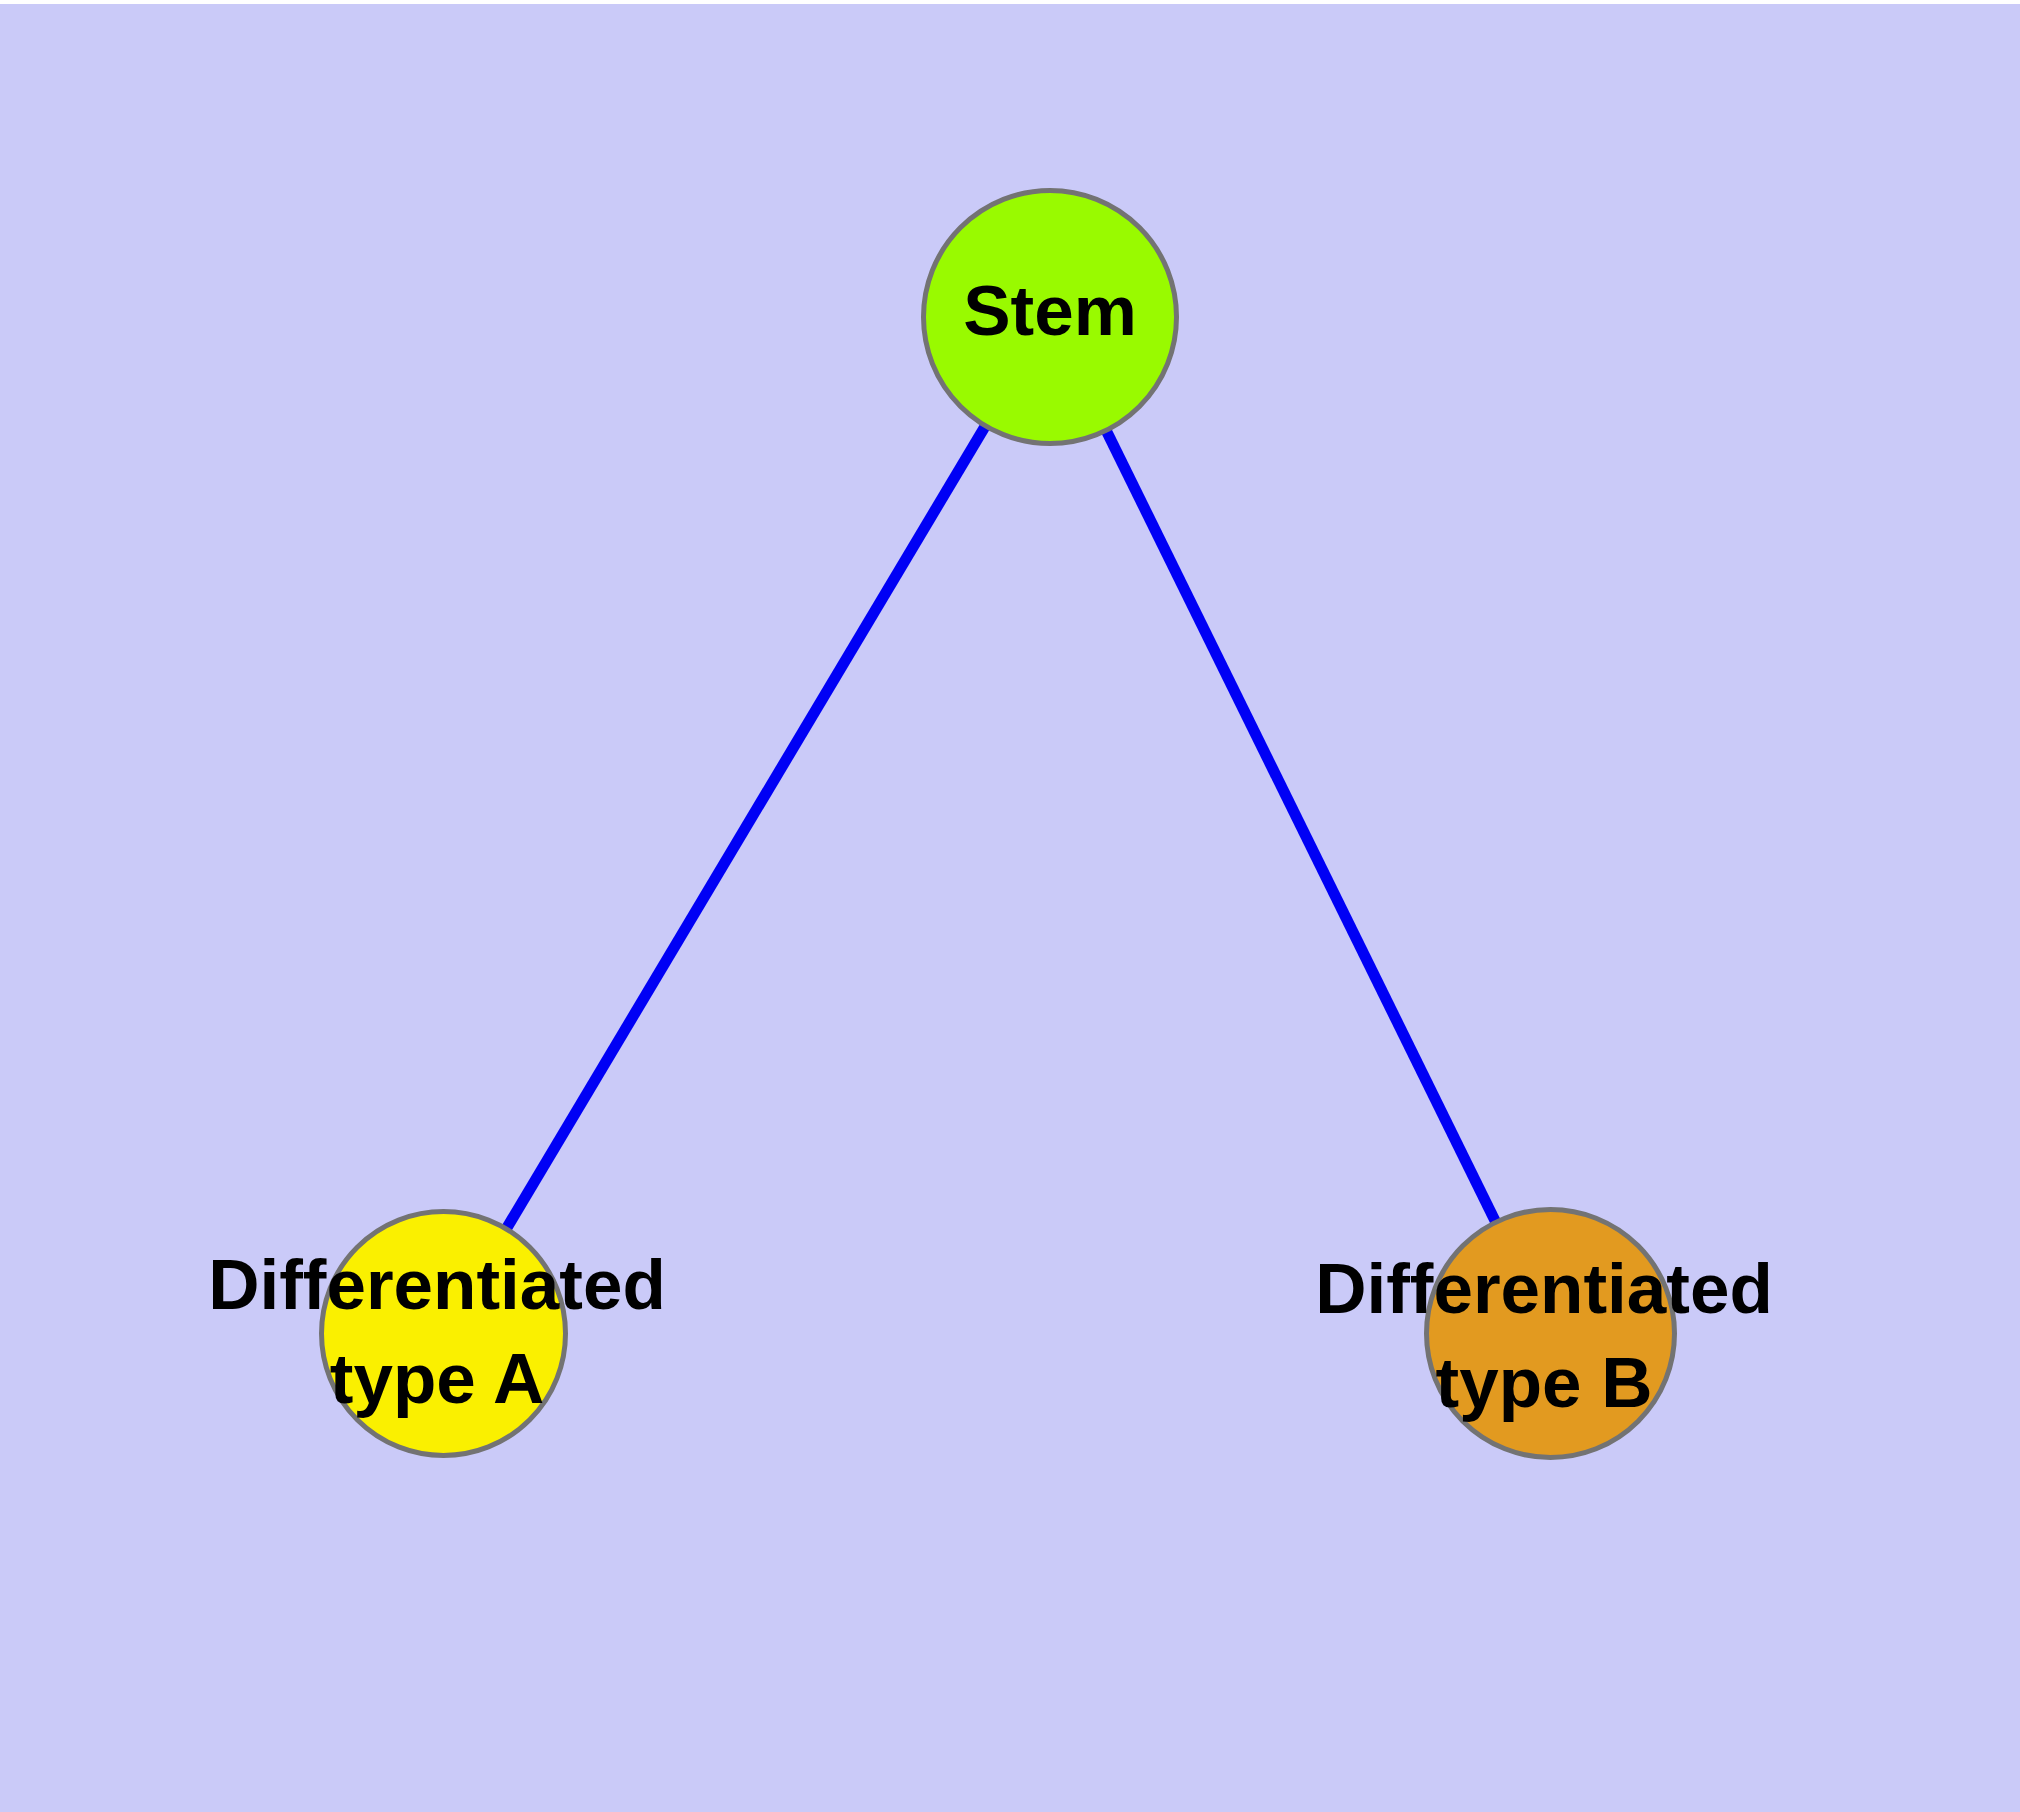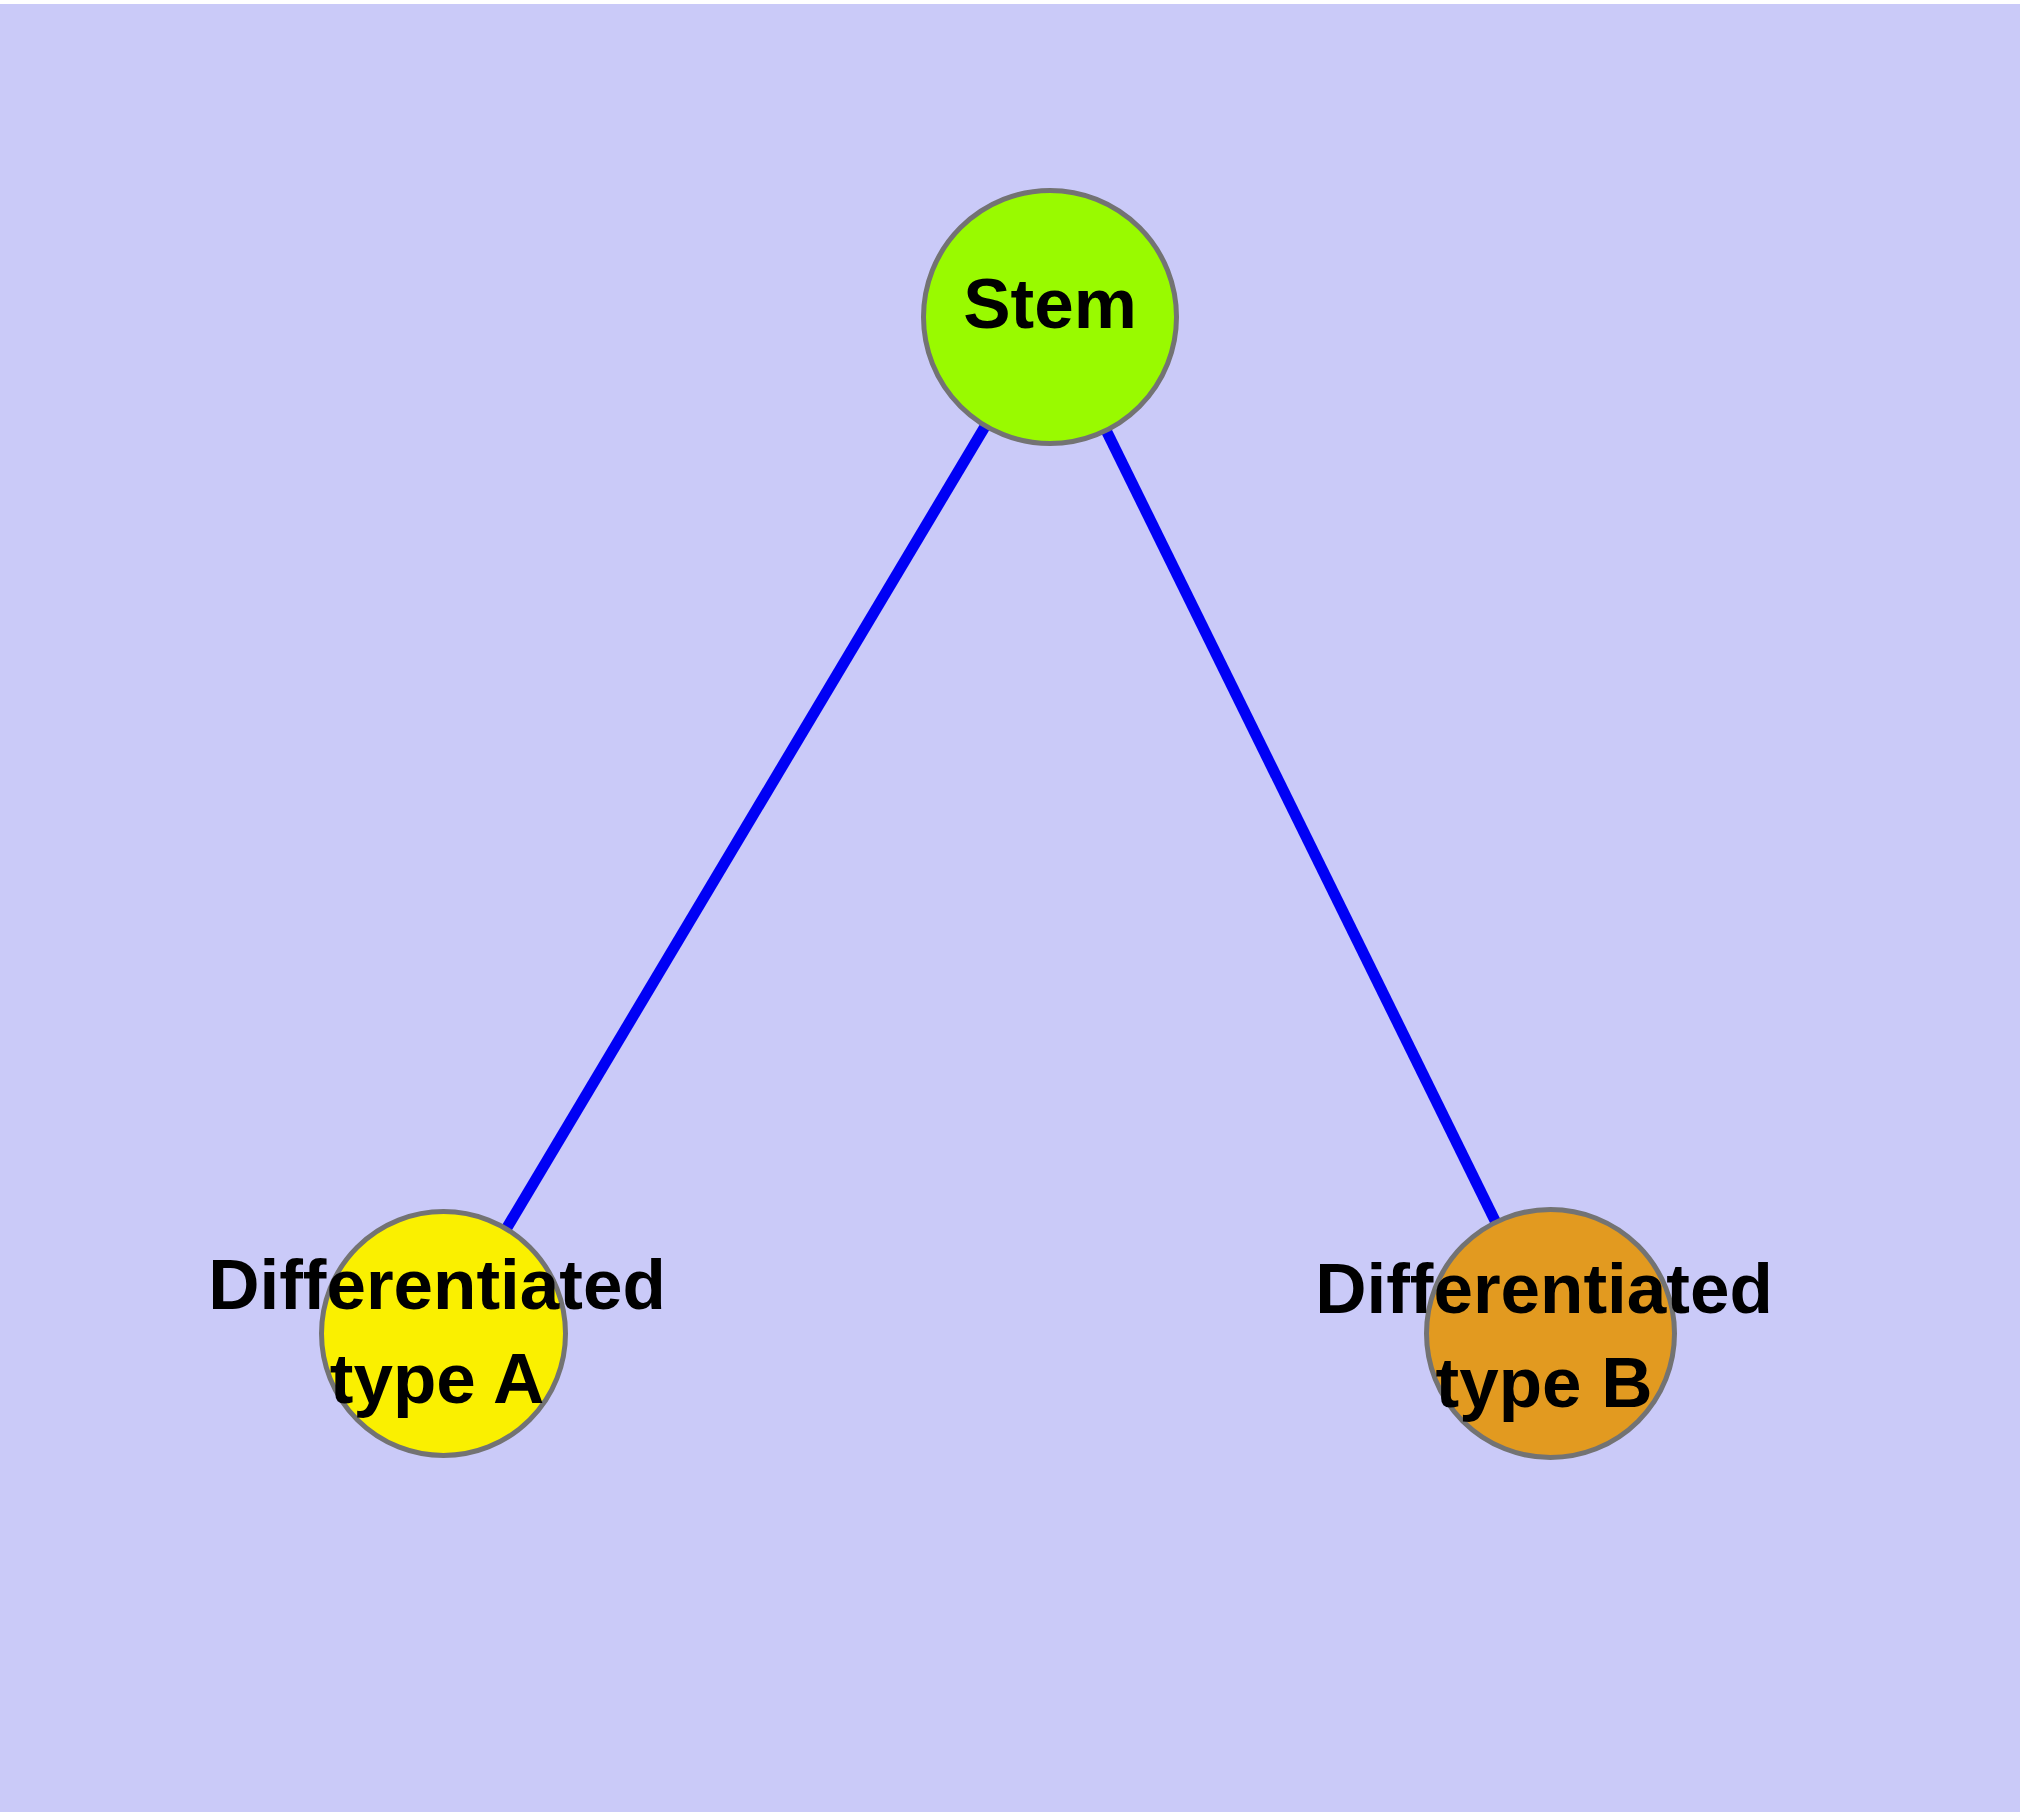--- a/index.html
+++ b/index.html
@@ -61,21 +61,21 @@
     z-index: 3;
     width: 932px;
     text-align: center;
     color: #000000;
     font-weight: 700;
     font-size: 71px;
     line-height: 1.32;
     white-space: pre-line;
     pointer-events: none;
   }
-  .label-stem  { left: 1050px; top: 304px; }
+  .label-stem  { left: 1050px; top: 311px; }
   .label-diff-a { left: 437px;  top: 1332px; }
   .label-diff-b { left: 1544px; top: 1336px; }
 </style>
 </head>
 <body>
 
 <div class="stage">
 
   <div class="canvas-bg" style="background-color: rgb(202, 202, 248);"></div>
 

